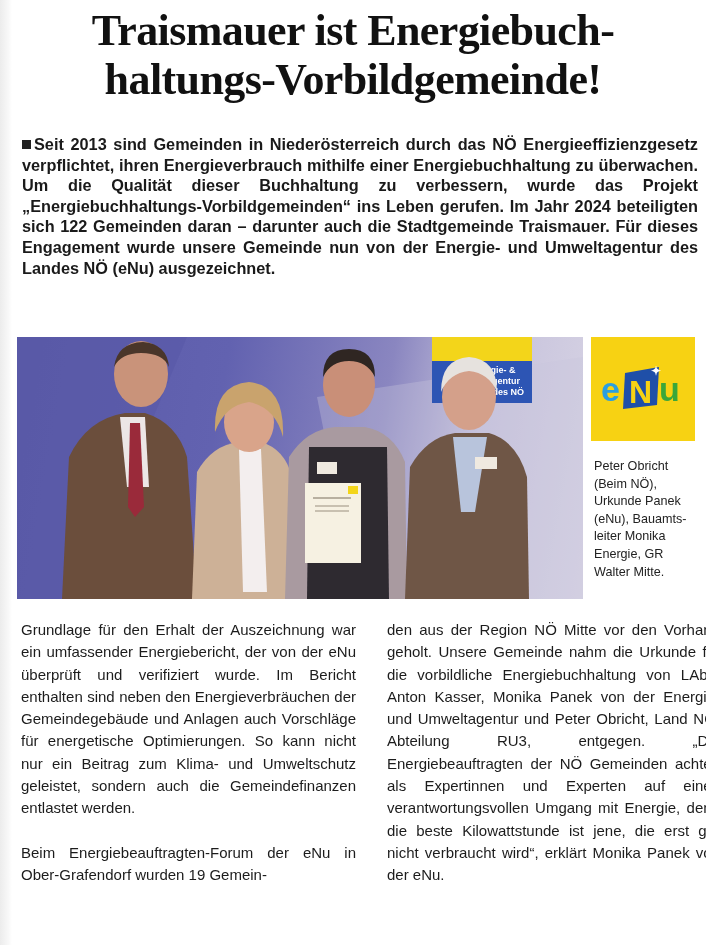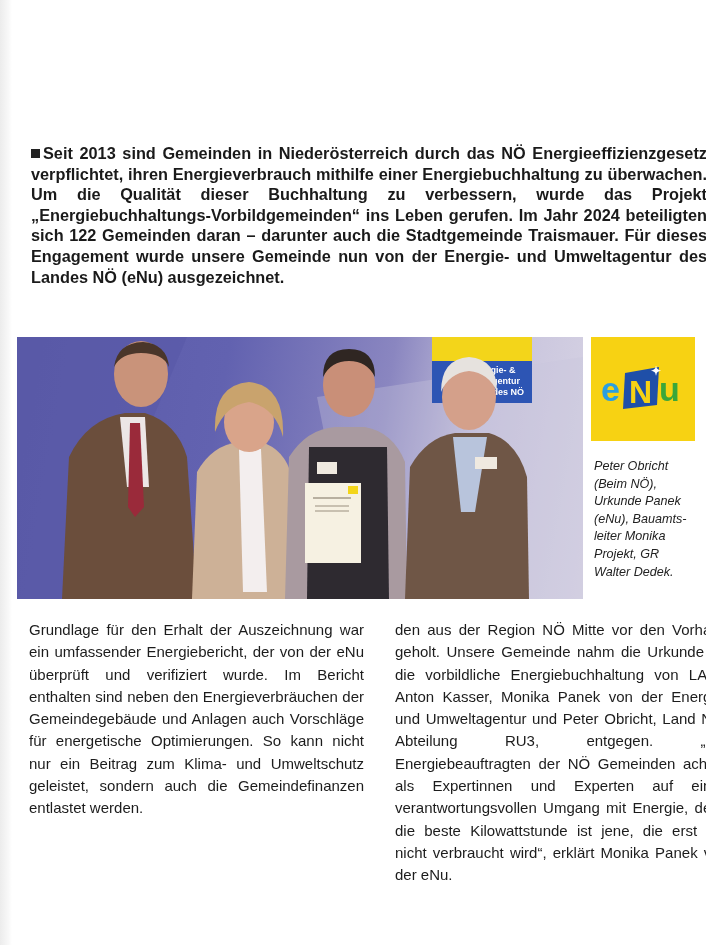--- a/index.html
+++ b/index.html
@@ -19,57 +19,58 @@
     font-family: "Liberation Serif", "DejaVu Serif", serif;
     font-weight: bold; font-size: 44px; line-height: 49px;
     letter-spacing: -0.6px;
     color: #111;
     margin: 0;
   }
   .lead {
     position: absolute; left: 18px; top: 130px; width: 676px;
     font-weight: bold; font-size: 16.3px; line-height: 20.6px;
     text-align: justify;
-    margin: 13px;
+    margin: 4px;
   }
   .lead .bullet {
     display: inline-block; width: 9px; height: 9px; background: #222;
     margin-right: 3px; vertical-align: 1px;
   }
   .photo {
     position: absolute; left: 17px; top: 337px; width: 566px; height: 262px;
     overflow: hidden;
     background: linear-gradient(100deg, #5a5aa8 0%, #6262b0 35%, #8a86c0 62%, #c6c2dc 78%, #d8d4e4 100%);
   }
   .photo svg { display: block; }
   .logo {
     position: absolute; left: 591px; top: 337px; width: 104px; height: 104px;
     background: #f7d213;
   }
   .caption {
     position: absolute; left: 594px; top: 458px; width: 112px;
-    font-style: italic; font-size: 12.6px; line-height: 17.6px;
+    font-size: 12.6px; line-height: 17.6px;
     color: #222; margin: 0;
   }
   .col {
     position: absolute; top: 619px; width: 335px;
     font-size: 15px; line-height: 22.3px;
-    text-align: justify; color: #1c1c1c; margin-left: 8px;
+    text-align: justify; color: #1c1c1c;
   }
   .col p { margin: 0 0 22.3px 0; }
   .col-left { left: 21px; }
   .col-right { left: 387px; width: 333px; }
 </style>
 </head>
 <body>
 
 <div class="edge-strip"></div>
 
 <h1 class="title">
-  <br>
+  <span>Traismauer ist Energiebuch-</span><br>
+  <span>haltungs-Vorbildgemeinde!</span>
 </h1>
 
 <p class="lead"><span class="bullet"></span><span>Seit 2013 sind Gemeinden in Niederösterreich durch das NÖ Energieeffizienzgesetz verpflichtet, ihren Energieverbrauch mithilfe einer Energiebuchhaltung zu überwachen. Um die Qualität dieser Buchhaltung zu verbessern, wurde das Projekt „Energiebuchhaltungs-Vorbildgemeinden“ ins Leben gerufen. Im Jahr 2024 beteiligten sich 122 Gemeinden daran – darunter auch die Stadtgemeinde Traismauer. Für dieses Engagement wurde unsere Gemeinde nun von der Energie- und Umweltagentur des Landes NÖ (eNu) ausgezeichnet.</span></p>
 
 <div class="photo">
   <svg width="566" height="262" viewBox="0 0 566 262">
 
     <polygon points="0,0 170,0 60,262 0,262" fill="#5858a6" opacity="0.6"></polygon>
     <polygon points="300,60 566,20 566,262 340,262" fill="#c9c5dd" opacity="0.35"></polygon>
 
@@ -128,23 +129,24 @@
     <text x="68" y="64" font-family="Liberation Sans, sans-serif" font-weight="bold" font-size="34" fill="#3aa73a">u</text>
   </svg>
 </div>
 
 <p class="caption">
   <span>Peter Obricht</span><br>
   <span>(Beim NÖ),</span><br>
   <span>Urkunde Panek</span><br>
   <span>(eNu), Bauamts-</span><br>
   <span>leiter Monika</span><br>
-  <span>Projekt, GR</span><br>
-  <span>Walter Dedek.</span>
+  <span>Energie, GR</span><br>
+  <span>Walter Mitte.</span>
 </p>
 
 <div class="col col-left">
   <p>Grundlage für den Erhalt der Auszeichnung war ein umfassender Energiebericht, der von der eNu überprüft und verifiziert wurde. Im Bericht enthalten sind neben den Energieverbräuchen der Gemeindegebäude und Anlagen auch Vorschläge für energetische Optimierungen. So kann nicht nur ein Beitrag zum Klima- und Umweltschutz geleistet, sondern auch die Gemeindefinanzen entlastet werden.</p>
+  <p>Beim Energiebeauftragten-Forum der eNu in Ober-Grafendorf wurden 19 Gemein-</p>
 </div>
 
 <div class="col col-right">
   <p>den aus der Region NÖ Mitte vor den Vorhang geholt. Unsere Gemeinde nahm die Urkunde für die vorbildliche Energiebuchhaltung von LAbg. Anton Kasser, Monika Panek von der Energie- und Umweltagentur und Peter Obricht, Land NÖ, Abteilung RU3, entgegen. „Die Energiebeauftragten der NÖ Gemeinden achten als Expertinnen und Experten auf einen verantwortungsvollen Umgang mit Energie, denn die beste Kilowattstunde ist jene, die erst gar nicht verbraucht wird“, erklärt Monika Panek von der eNu.</p>
 </div>
 
 </body></html>

